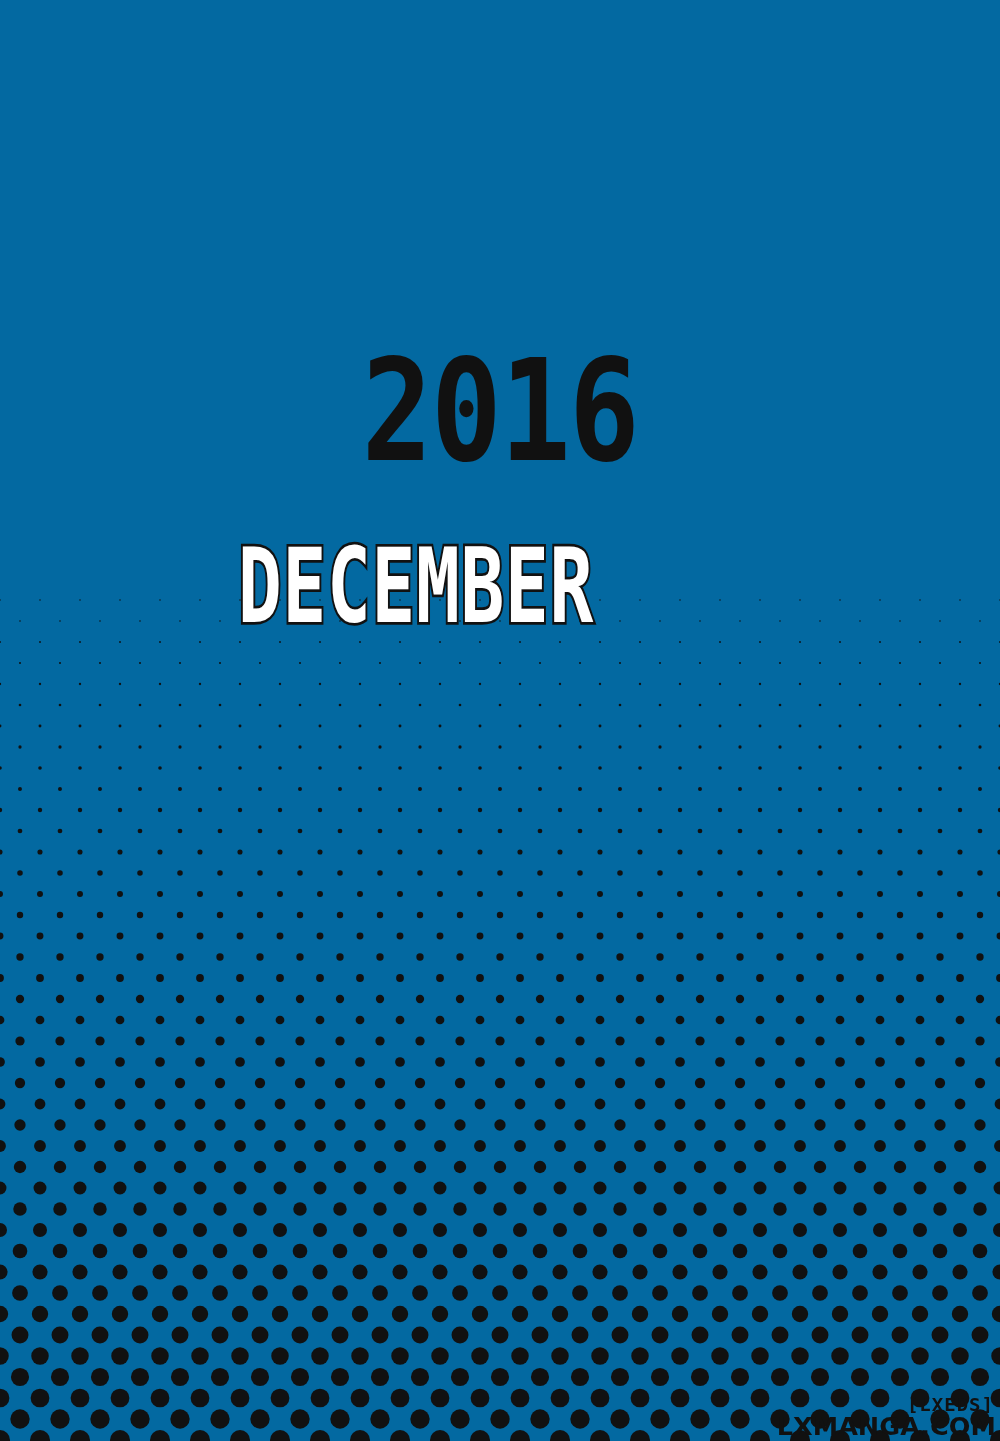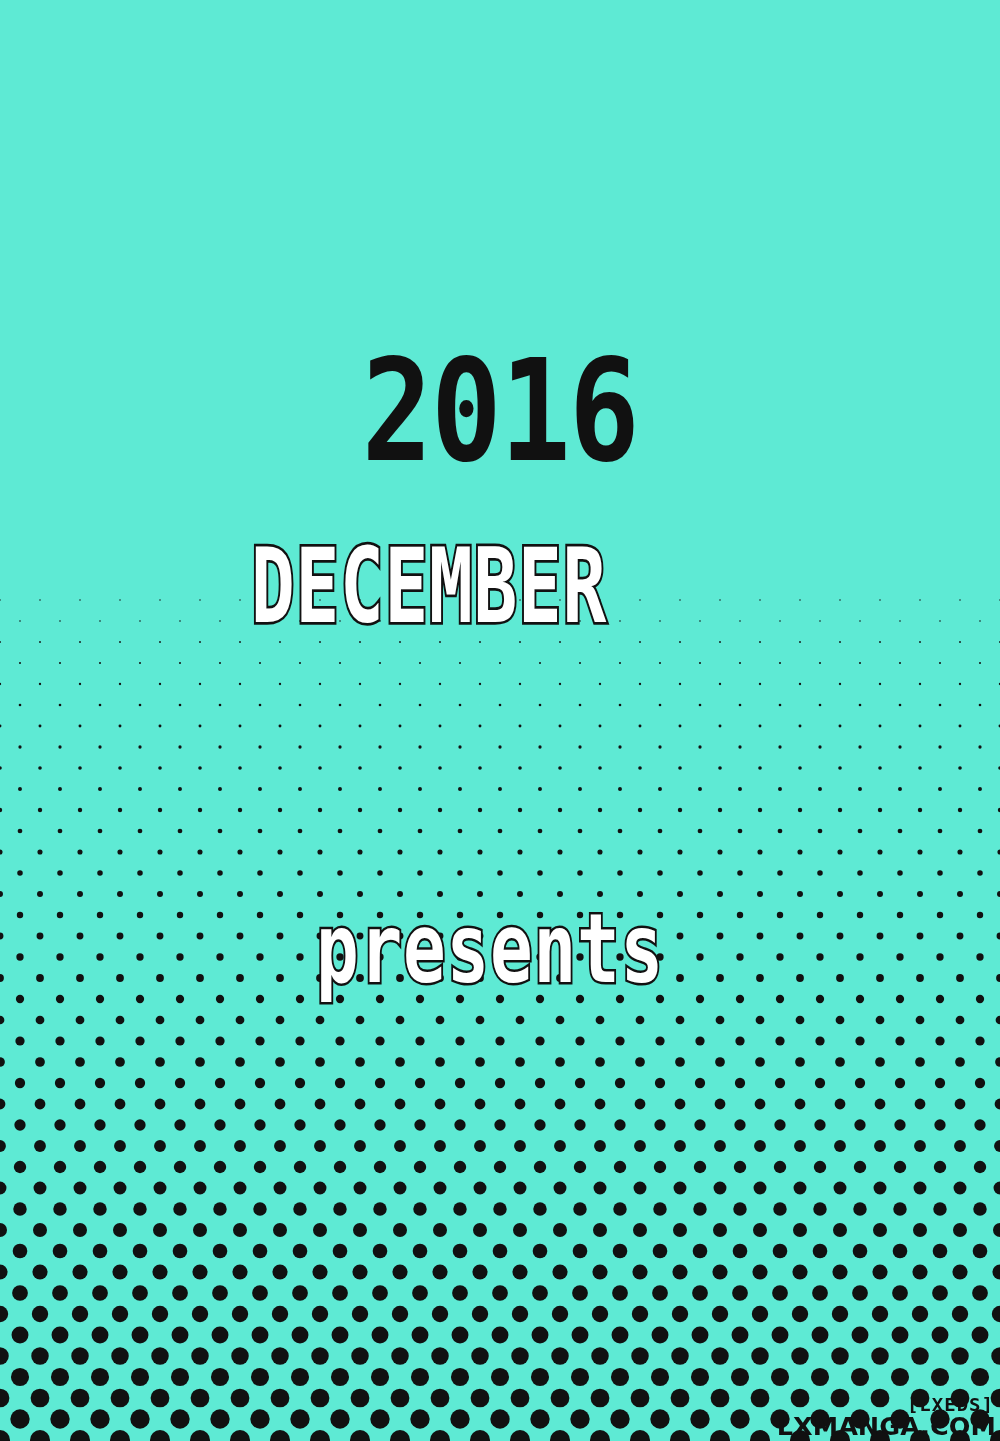--- a/index.html
+++ b/index.html
@@ -9,21 +9,21 @@
     background: #ffffff;
   }
   body {
     font-family: "Liberation Sans", sans-serif;
   }
 
   #page {
     position: relative;
     width: 1000px;
     height: 1441px;
-    background: #5eead4;
+    background: #0369a1;
     overflow: hidden;
   }
 
   
   .halftone {
     position: absolute;
     left: 0;
     width: 1000px;
     pointer-events: none;
   }
@@ -47,21 +47,20 @@
   }
   #year-block svg { display: block; overflow: visible; }
 
   
   #month-block {
     left: 0;
     top: 536px;
     width: 832px;
     height: 98px;
     z-index: 6;
-    margin-left: 13px;
   }
   #month-block svg { display: block; overflow: visible; }
 
   
   #group-block {
     left: 0;
     top: 806px;
     width: 1000px;
     height: 90px;
     z-index: 6;
@@ -1279,24 +1278,19 @@
     </svg>
   </div>
 
   <div class="txt-block" id="month-block">
     <svg width="1000" height="98" viewBox="0 0 1000 98" xmlns="http://www.w3.org/2000/svg">
       <text x="500" y="86" text-anchor="middle" font-family="'DejaVu Sans Mono', monospace" font-size="104" font-weight="bold" letter-spacing="1" transform="translate(500,0) scale(0.70,1) translate(-500,0)" fill="#ffffff" stroke="#111111" stroke-width="5.5" paint-order="stroke fill">DECEMBER</text>
     </svg>
   </div>
 
 
-  <div class="txt-block" id="presents-block">
-    <svg width="1000" height="82" viewBox="0 0 1000 82" xmlns="http://www.w3.org/2000/svg">
-      <text x="490" y="70" text-anchor="middle" font-family="'DejaVu Sans Mono', monospace" font-size="96" font-weight="bold" letter-spacing="1" transform="translate(490,0) scale(0.74,1) translate(-490,0)" fill="#ffffff" stroke="#111111" stroke-width="5" paint-order="stroke fill">presents</text>
-    </svg>
-  </div>
 
   <div id="watermark">
     <span class="wm-tag">[LXEDS]</span>
     <span class="wm-site">LXMANGA.COM</span>
   </div>
 
 </div>
 
 </body></html>

